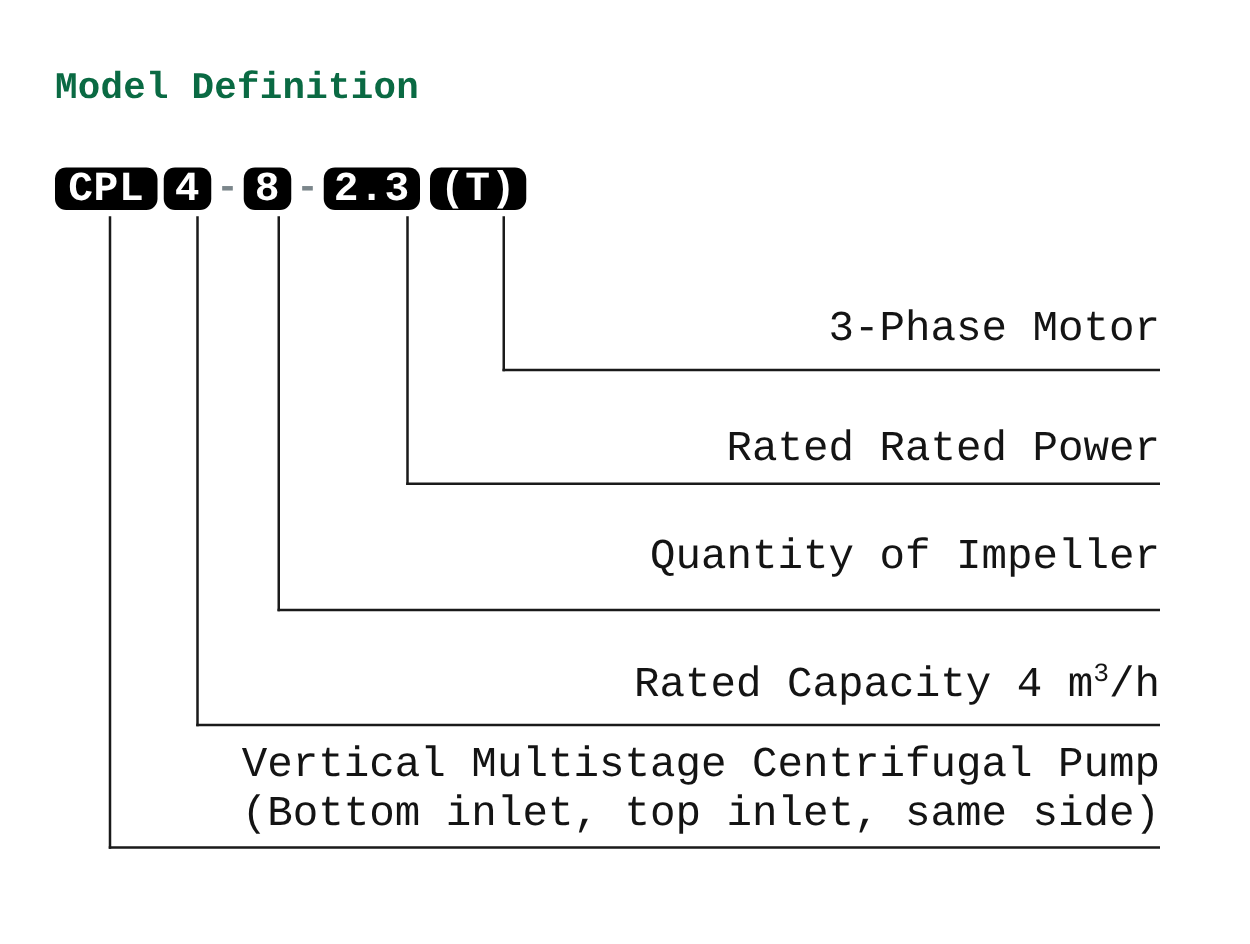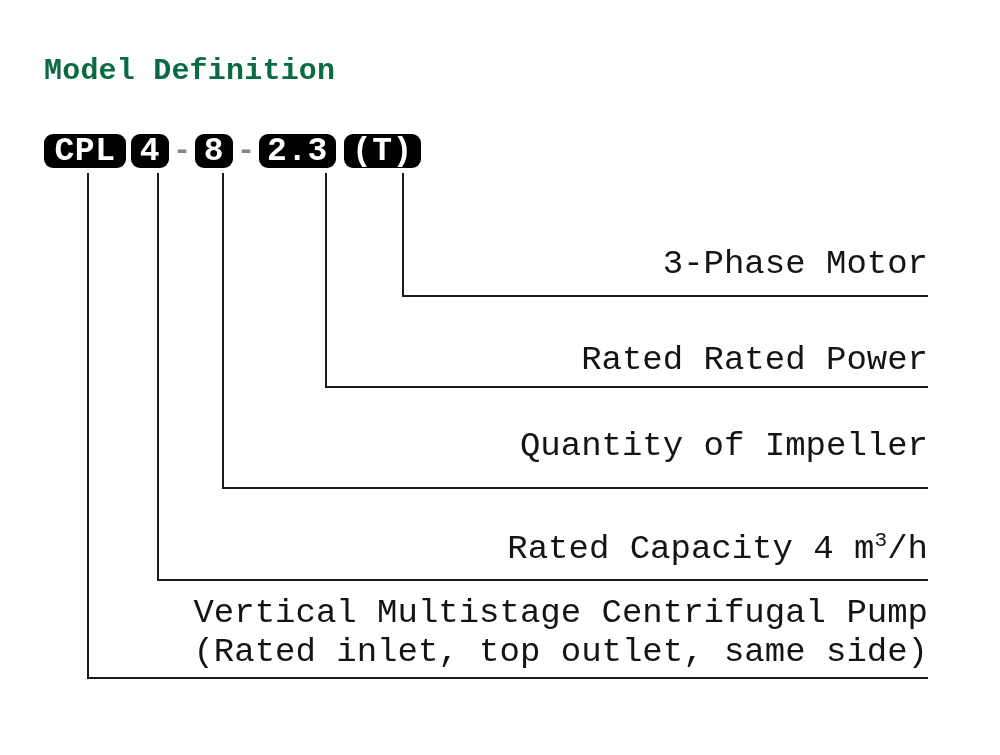--- a/index.html
+++ b/index.html
@@ -152,16 +152,16 @@
   <div class="callout" style="left:248px; top:428px; width:680px;">
     <span>Quantity of Impeller</span>
   </div>
 
   <div class="callout" style="left:180px; top:531px; width:748px;">
     <span>Rated Capacity  4 m</span><sup>3</sup><span>/h</span>
   </div>
 
   <div class="callout" style="left:110px; top:594px; width:818px; line-height:39px;">
     <span class="two-line">Vertical Multistage Centrifugal Pump</span>
-    <span class="two-line">(Rated inlet, top outlet, same side)</span>
+    <span class="two-line">(Bottom inlet, top inlet, same side)</span>
   </div>
 
 </div>
 
 </body></html>

